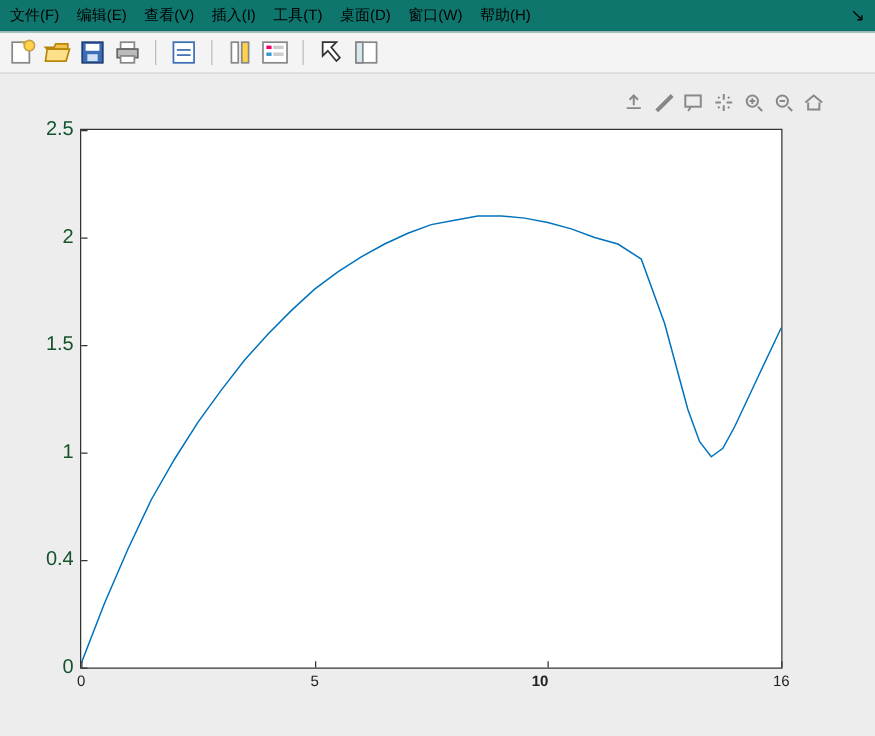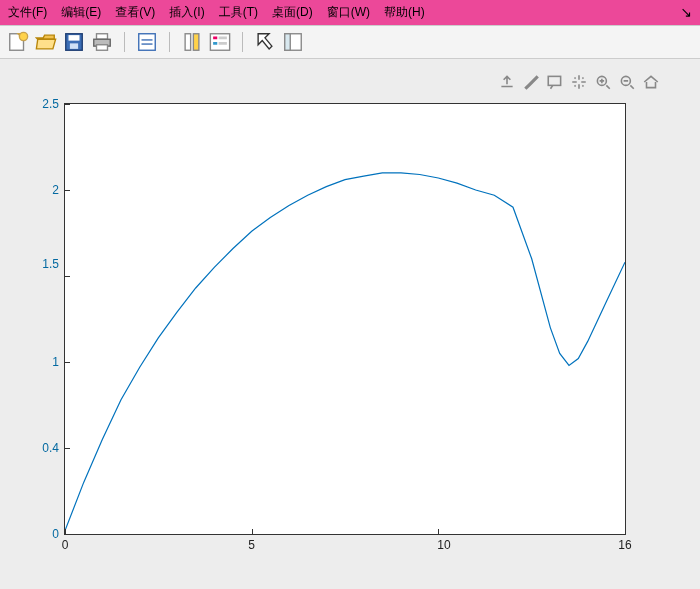--- a/index.html
+++ b/index.html
@@ -1,26 +1,26 @@
 <!DOCTYPE html>
 <html><head>
 <meta charset="utf-8">
 <style>
   html,body{margin:0;padding:0;font-family:"Microsoft YaHei","SimSun",Arial,sans-serif;font-size:12px;background:#fff;color:#000}
-  .menubar{display:flex;align-items:flex-end;padding:4px 8px;border-bottom:1px solid #ccc;background:#ec4899;position:relative}
+  .menubar{display:flex;align-items:flex-end;padding:4px 8px;border-bottom:1px solid #ccc;background:#0f766e;position:relative}
   .menubar .item{margin-right:14px;cursor:default}
   .menubar .tail{position:absolute;right:8px;top:4px;font-size:14px}
   .toolbar{display:flex;align-items:center;padding:4px 6px;border-bottom:1px solid #ccc;background:#f4f4f4;gap:4px}
   .toolbar .sep{width:1px;height:20px;background:#bbb;margin:0 6px}
   .tbtn{width:22px;height:22px;display:flex;align-items:center;justify-content:center;border:1px solid transparent;border-radius:2px}
   .figarea{background:#ededed;padding:20px 30px 30px 30px;position:relative}
   .axestoolbar{position:absolute;right:40px;top:14px;display:flex;gap:6px;color:#888}
   .axestoolbar svg{width:18px;height:18px}
   .axesbox{background:#fff;border:1px solid #333;position:relative;margin-left:34px;margin-top:24px}
-  .ytick{position:absolute;right:100%;transform:translateY(-50%);padding-right:6px;font-size:12px;color:#0369a1}
+  .ytick{position:absolute;right:100%;transform:translateY(-50%);padding-right:6px;font-size:16px;color:#14532d}
   .xtick{position:absolute;top:100%;transform:translateX(-50%);padding-top:4px;font-size:12px;color:#222}
   .tickmark{position:absolute;background:#333}
 </style>
 </head>
 <body>
 
 <div class="menubar">
   <span class="item">文件(F)</span>
   <span class="item">编辑(E)</span>
   <span class="item">查看(V)</span>
@@ -130,28 +130,28 @@
   <div id="axes" class="axesbox" style="width:560px;height:430px">
     <svg id="plot-svg" style="position:absolute;left:0;top:0" width="560" height="430">
         <path d="M0.0 426.6 L18.7 378.4 L37.3 335.4 L56.0 295.8 L74.7 263.2 L93.3 233.9 L112.0 208.1 L130.7 184.0 L149.3 163.4 L168.0 144.5 L186.7 127.3 L205.3 113.5 L224.0 101.5 L242.7 91.2 L261.3 82.6 L280.0 75.7 L298.7 72.2 L317.3 68.8 L336.0 68.8 L354.7 70.5 L373.3 74.0 L392.0 79.1 L410.7 86.0 L429.3 91.2 L448.0 103.2 L466.7 154.8 L485.3 223.6 L494.7 249.4 L504.0 261.4 L513.3 254.6 L522.7 237.4 L541.3 197.8 L560.0 158.2 " fill="none" stroke="#0072BD" stroke-width="1.2"></path>
       </svg>
   <div class="ytick" style="top: 430px;">0</div>
       <div class="tickmark" style="left: 0px; width: 5px; height: 1px; top: 430px;"></div>
       <div class="ytick" style="top: 344px;">0.4</div>
       <div class="tickmark" style="left: 0px; width: 5px; height: 1px; top: 344px;"></div>
       <div class="ytick" style="top: 258px;">1</div>
       <div class="tickmark" style="left: 0px; width: 5px; height: 1px; top: 258px;"></div>
-      <div class="ytick" style="top: 160px; margin-left: 16px;">1.5</div>
+      <div class="ytick" style="top: 172px; margin-left: 16px;">1.5</div>
       <div class="tickmark" style="left: 0px; width: 5px; height: 1px; top: 172px;"></div>
       <div class="ytick" style="top: 86px;">2</div>
       <div class="tickmark" style="left: 0px; width: 5px; height: 1px; top: 86px;"></div>
       <div class="ytick" style="top: 0px;">2.5</div>
       <div class="tickmark" style="left: 0px; width: 5px; height: 1px; top: 0px;"></div>
       <div class="xtick" style="left: 0px;">0</div>
       <div class="tickmark" style="bottom: 0px; height: 5px; width: 1px; left: 0px;"></div>
       <div class="xtick" style="left: 186.667px;">5</div>
       <div class="tickmark" style="bottom: 0px; height: 5px; width: 1px; left: 186.667px;"></div>
-      <div class="xtick" style="left: 379px;">10</div>
+      <div class="xtick" style="left: 367px; font-weight: bold;">10</div>
       <div class="tickmark" style="bottom: 0px; height: 5px; width: 1px; left: 373.333px;"></div>
       <div class="xtick" style="left: 560px;">16</div>
       <div class="tickmark" style="bottom: 0px; height: 5px; width: 1px; left: 560px;"></div>
     </div>
 </div>
 
 </body></html>

